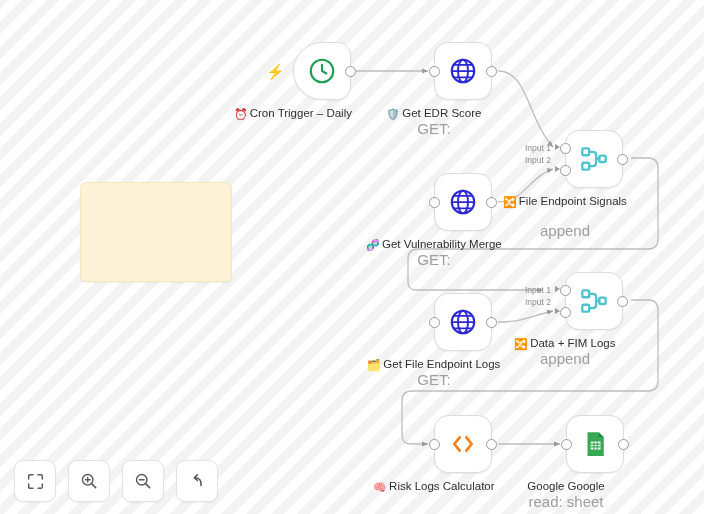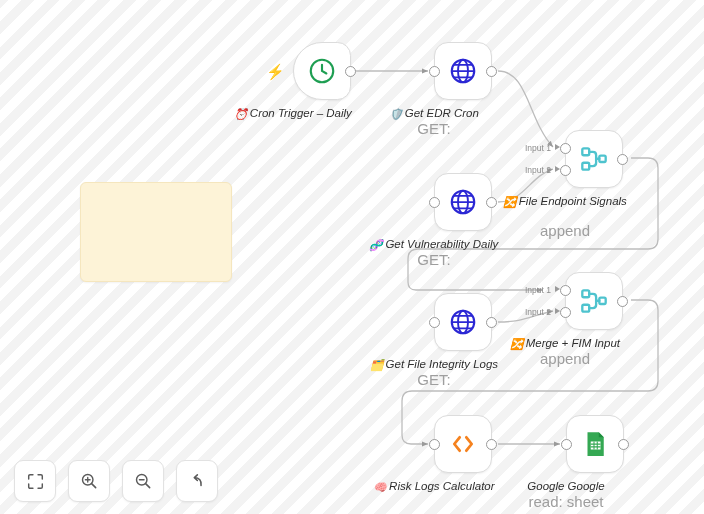--- a/index.html
+++ b/index.html
@@ -54,42 +54,41 @@
   .port.i2 { top: 34px; }
 
   .plabel {
     position: absolute;
     font-size: 8.5px;
     color: #8d8d8d;
     right: 14px;
     white-space: nowrap;
   }
   .plabel.l1 { top: 13px; }
-  .plabel.l2 { top: 35px; }
+  .plabel.l2 { top: 25px; }
   .parrow {
     position: absolute; right: 5px;
     width: 0; height: 0;
     border-left: 5px solid #9a9a9a;
     border-top: 3.5px solid transparent;
     border-bottom: 3.5px solid transparent;
   }
   .parrow.a1 { top: 14px; }
   .parrow.a2 { top: 36px; }
 
   .caption {
     position: absolute;
     top: 64px; left: 50%;
     transform: translateX(-50%);
     width: 160px;
     text-align: center;
     font-size: 11.5px;
     color: #2f2f2f;
     line-height: 14px;
     white-space: normal;
-    font-style: italic;
   }
   .caption .badge { font-size: 11px; margin-right: 2px; vertical-align: -1px; }
   .sub {
     position: absolute;
     left: 50%; transform: translateX(-50%);
     width: 160px; text-align: center;
     font-size: 15px; color: #9e9e9e;
   }
   .sub.one { top: 78px; }
   .sub.two { top: 92px; }
@@ -163,53 +162,53 @@
     <div class="nbox">
       <svg width="30" height="30" viewBox="0 0 24 24">
         <circle cx="12" cy="12" r="9" fill="none" stroke="#2B27D4" stroke-width="1.7"></circle>
         <ellipse cx="12" cy="12" rx="4" ry="9" fill="none" stroke="#2B27D4" stroke-width="1.5"></ellipse>
         <path d="M3 12 H21 M4.6 7 H19.4 M4.6 17 H19.4" stroke="#2B27D4" stroke-width="1.4"></path>
       </svg>
       <div class="port in"></div>
       <div class="port out"></div>
     </div>
     <div class="caption">
-      <span class="badge">🛡️</span><span>Get EDR Cron</span>
+      <span class="badge">🛡️</span><span>Get EDR Score</span>
     </div>
     <div class="sub one">GET:</div>
   </div>
 
   <div class="node" style="left:434px; top:173px;">
     <div class="nbox">
       <svg width="30" height="30" viewBox="0 0 24 24">
         <circle cx="12" cy="12" r="9" fill="none" stroke="#2B27D4" stroke-width="1.7"></circle>
         <ellipse cx="12" cy="12" rx="4" ry="9" fill="none" stroke="#2B27D4" stroke-width="1.5"></ellipse>
         <path d="M3 12 H21 M4.6 7 H19.4 M4.6 17 H19.4" stroke="#2B27D4" stroke-width="1.4"></path>
       </svg>
       <div class="port in"></div>
       <div class="port out"></div>
     </div>
     <div class="caption">
-      <span class="badge">🧬</span><span>Get Vulnerability Daily</span>
+      <span class="badge">🧬</span><span>Get Vulnerability Merge</span>
     </div>
     <div class="sub one">GET:</div>
   </div>
 
   <div class="node" style="left:434px; top:293px;">
     <div class="nbox">
       <svg width="30" height="30" viewBox="0 0 24 24">
         <circle cx="12" cy="12" r="9" fill="none" stroke="#2B27D4" stroke-width="1.7"></circle>
         <ellipse cx="12" cy="12" rx="4" ry="9" fill="none" stroke="#2B27D4" stroke-width="1.5"></ellipse>
         <path d="M3 12 H21 M4.6 7 H19.4 M4.6 17 H19.4" stroke="#2B27D4" stroke-width="1.4"></path>
       </svg>
       <div class="port in"></div>
       <div class="port out"></div>
     </div>
     <div class="caption">
-      <span class="badge">🗂️</span><span>Get File Integrity Logs</span>
+      <span class="badge">🗂️</span><span>Get File Endpoint Logs</span>
     </div>
     <div class="sub one">GET:</div>
   </div>
 
   <div class="node" style="left:565px; top:130px;">
     <div class="nbox">
       <svg width="34" height="34" viewBox="0 0 32 32">
         <rect x="5" y="6" width="6.5" height="6.5" rx="1.4" fill="none" stroke="#4EC3CE" stroke-width="2.2"></rect>
         <rect x="5" y="19.5" width="6.5" height="6.5" rx="1.4" fill="none" stroke="#4EC3CE" stroke-width="2.2"></rect>
         <rect x="21" y="12.8" width="6" height="6" rx="1.3" fill="none" stroke="#4EC3CE" stroke-width="2.2"></rect>
@@ -239,21 +238,21 @@
       </svg>
       <div class="port in i1"></div>
       <div class="port in i2"></div>
       <div class="port out"></div>
     </div>
     <div class="plabel l1">Input 1</div>
     <div class="plabel l2">Input 2</div>
     <div class="parrow a1"></div>
     <div class="parrow a2"></div>
     <div class="caption">
-      <span class="badge">🔀</span><span>Merge + FIM Input</span>
+      <span class="badge">🔀</span><span>Data + FIM Logs</span>
     </div>
     <div class="sub one">append</div>
   </div>
 
   <div class="node" style="left:434px; top:415px;">
     <div class="nbox">
       <svg width="32" height="32" viewBox="0 0 24 24">
         <path d="M9.5 7 L5.5 12 L9.5 17 M14.5 7 L18.5 12 L14.5 17" fill="none" stroke="#F5821F" stroke-width="2.1" stroke-linecap="round" stroke-linejoin="round"></path>
       </svg>
       <div class="port in"></div>

